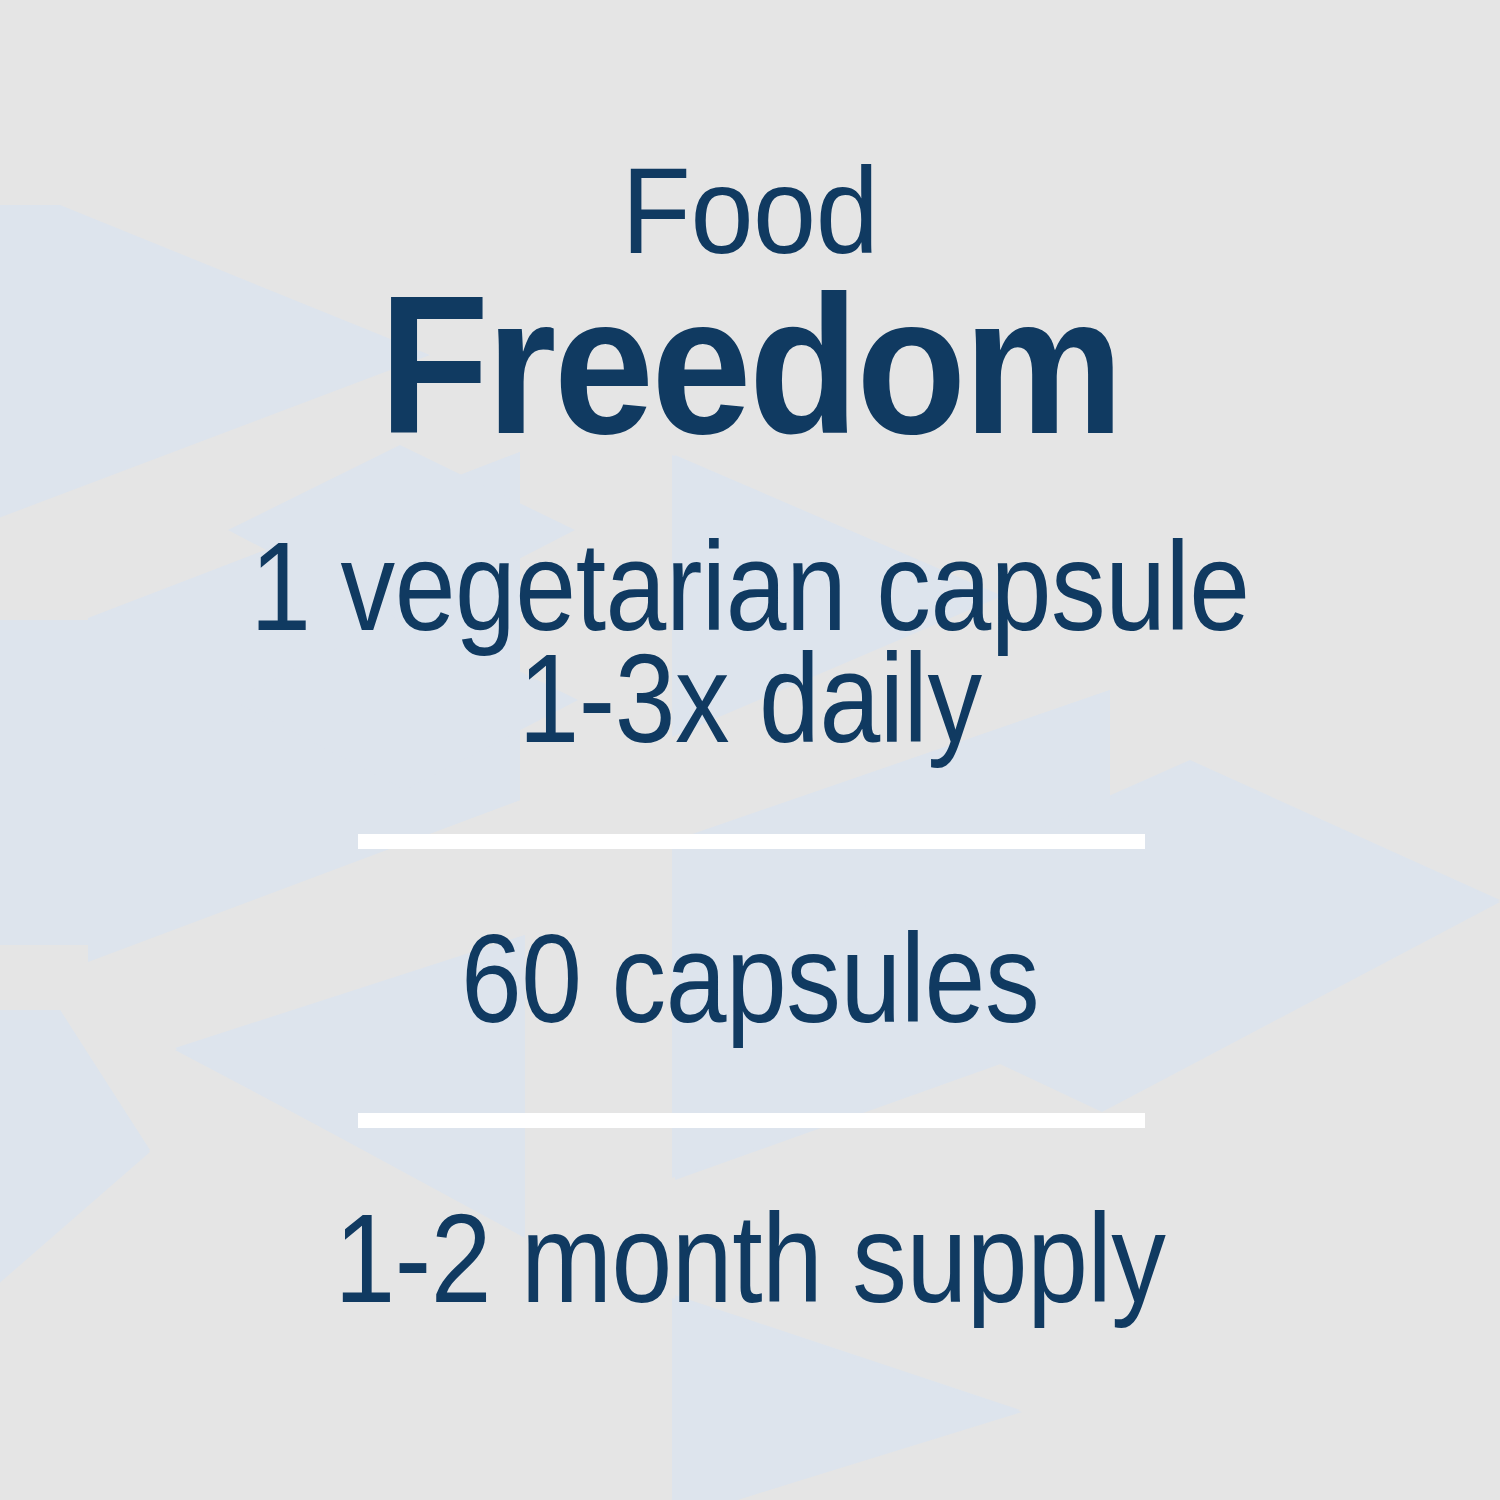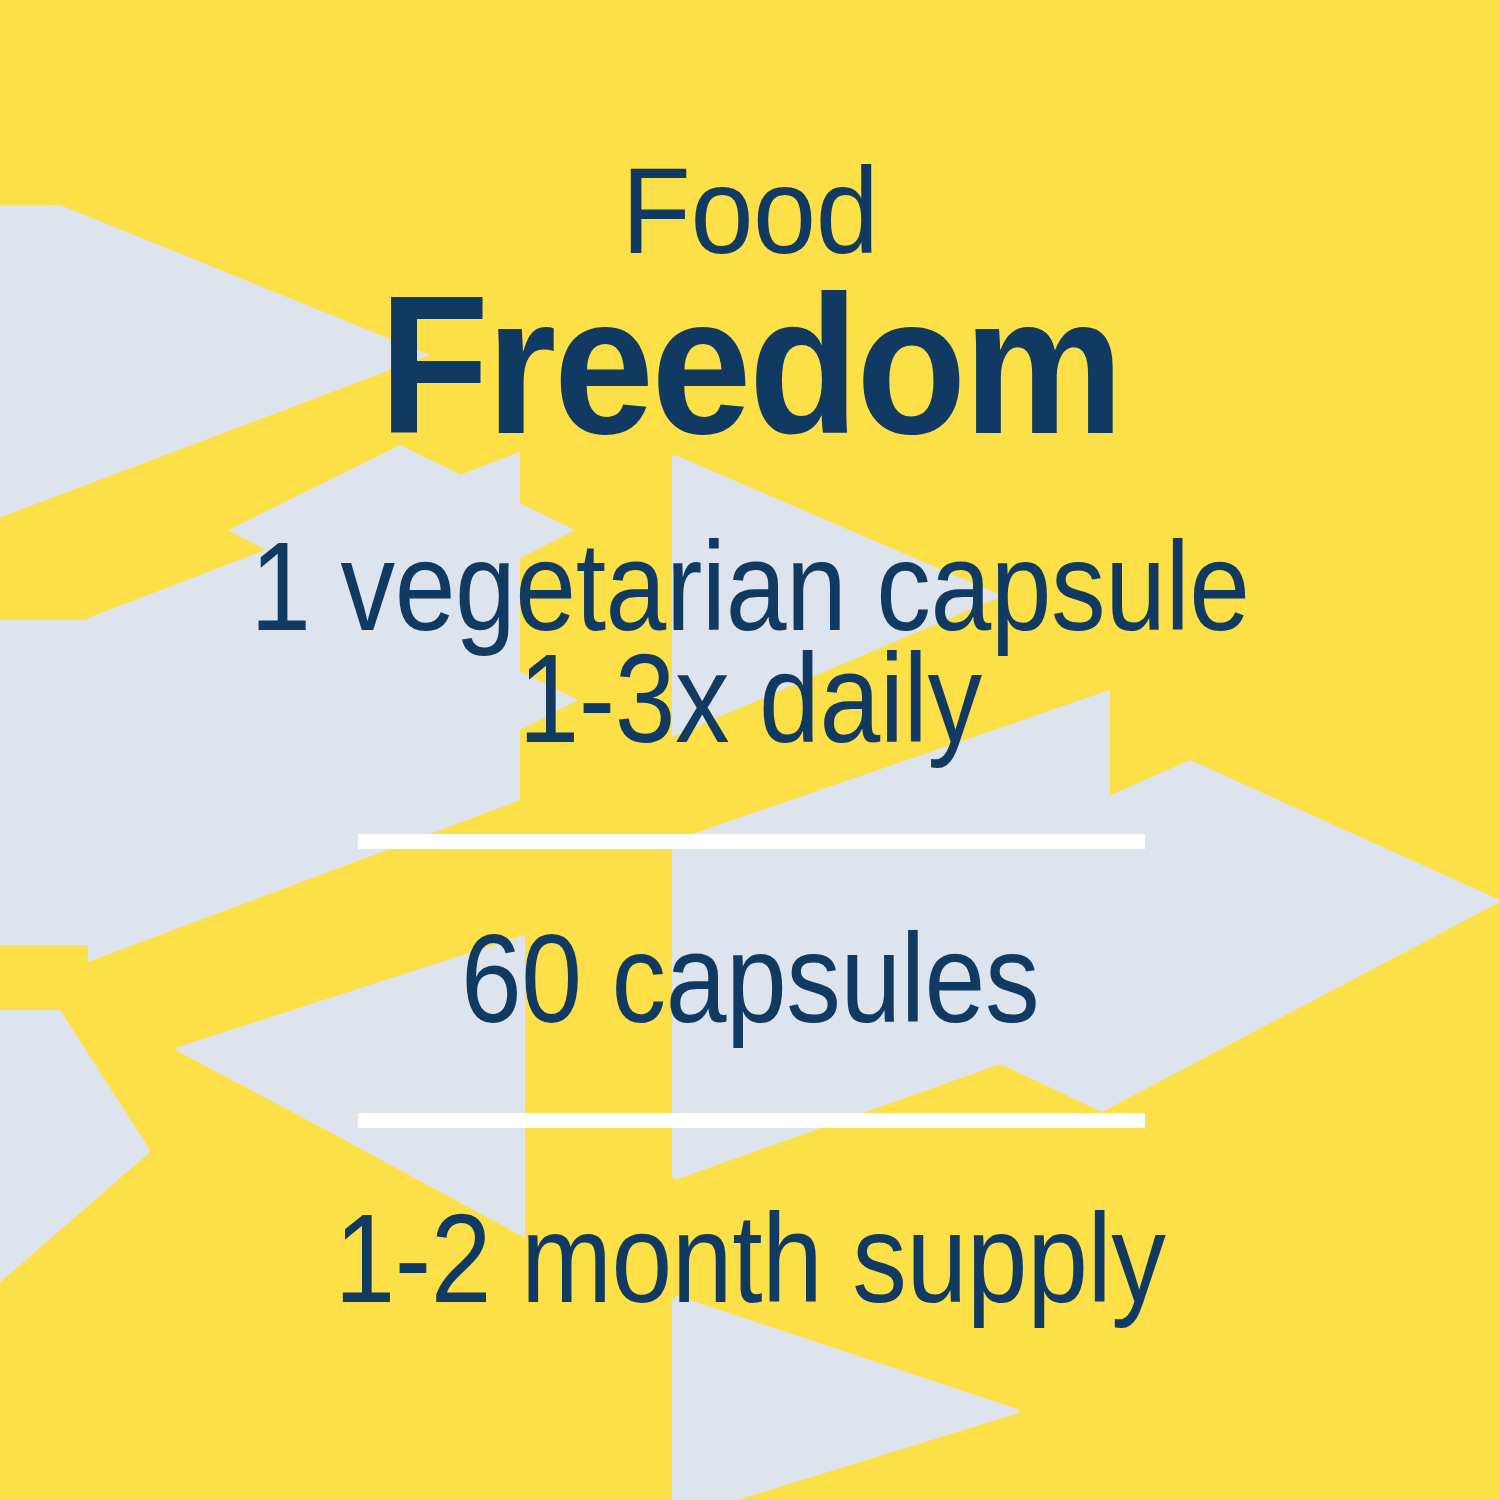--- a/index.html
+++ b/index.html
@@ -10,21 +10,21 @@
     width: 1500px;
     height: 1500px;
     overflow: hidden;
     font-family: "Liberation Sans", sans-serif;
   }
 
   #panel {
     position: relative;
     width: 1500px;
     height: 1500px;
-    background: #fde047;
+    background: #e5e5e5;
     overflow: hidden;
     text-decoration: underline;
   }
 
   
   #pattern-layer {
     position: absolute;
     left: 0;
     top: 0;
     width: 1500px;

